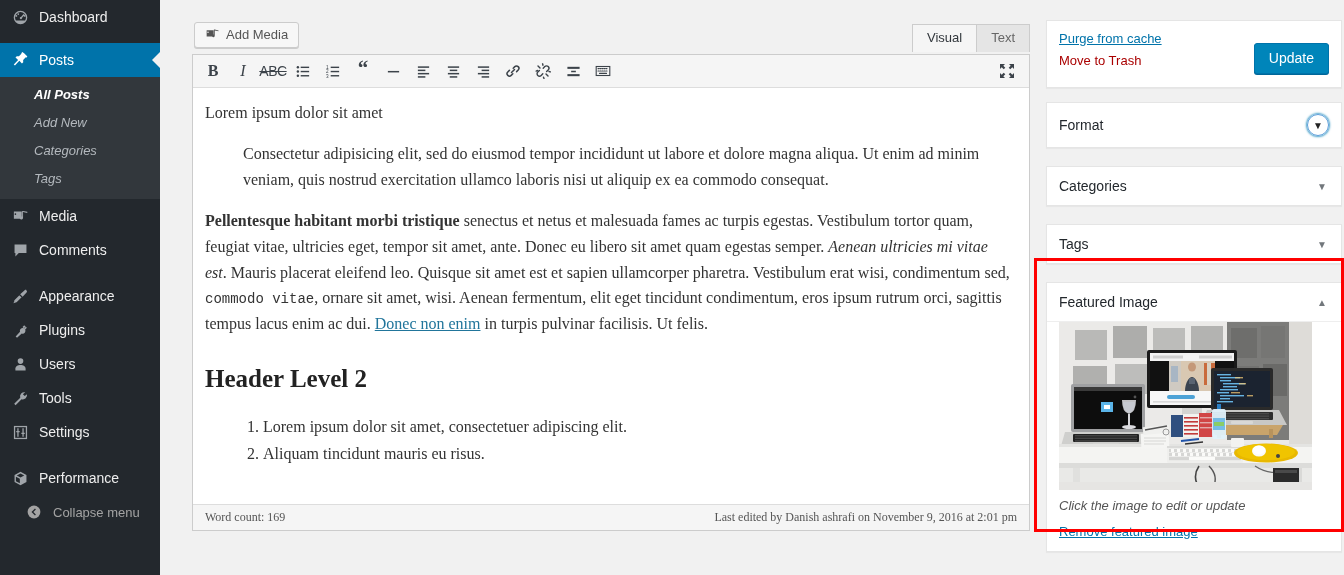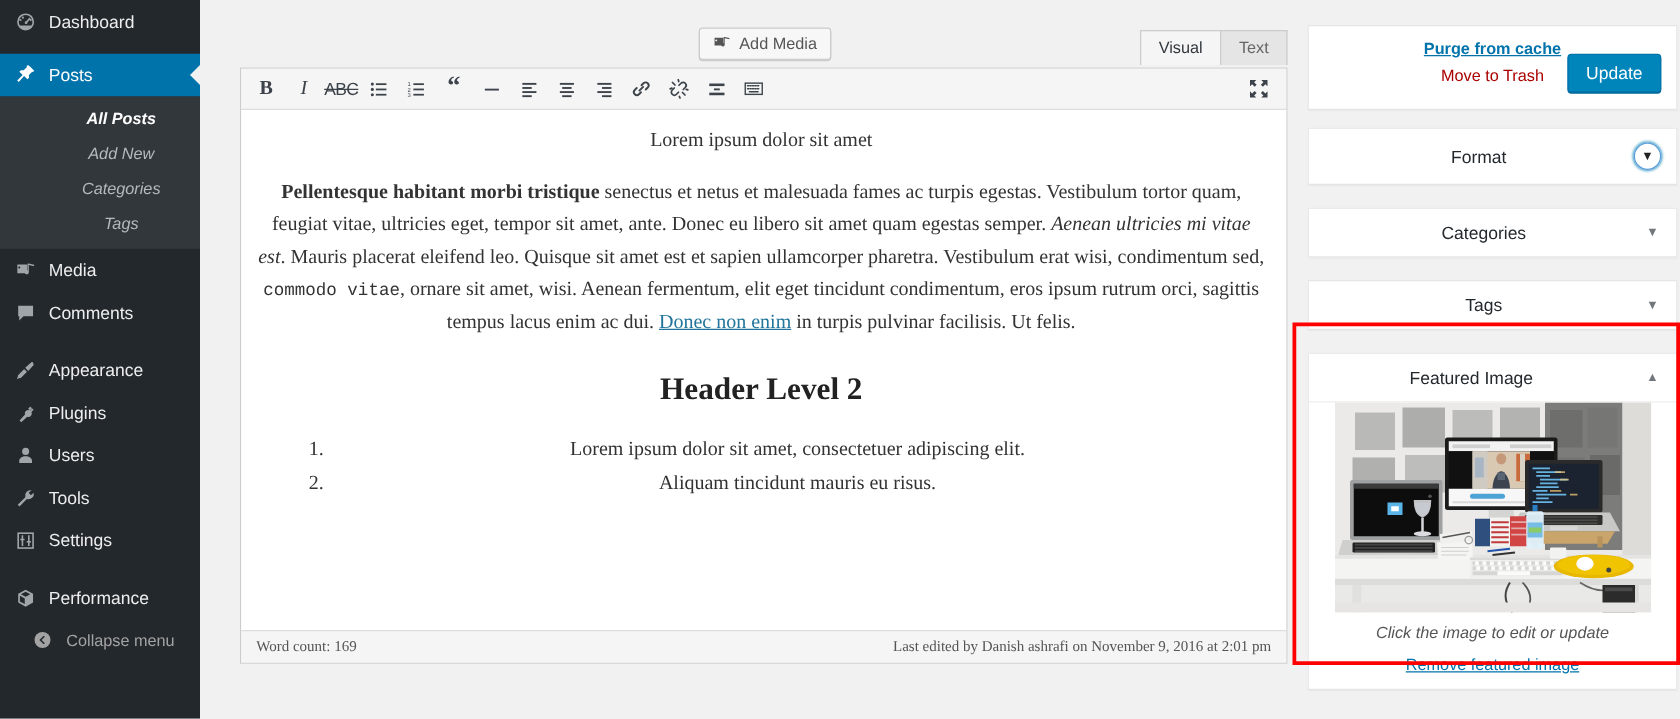--- a/index.html
+++ b/index.html
@@ -5,21 +5,21 @@
   * { box-sizing: border-box; }
   html, body { margin:0; padding:0; }
   body {
     width:1344px; height:575px;
     background:#f1f1f1;
     font-family:"Liberation Sans", sans-serif;
     font-size:13px;
     color:#444;
     overflow:hidden;
   }
-  .screen { position:relative; width:1344px; height:575px; display:flex;text-align:center; }
+  .screen { position:relative; width:1344px; height:575px; display:flex; }
 
   
   .adminmenu {
     width:160px; min-width:160px; height:575px;
     background:#23282d;
     color:#eee;
     position:relative;
     z-index:5;
   }
   .menu-top {
@@ -151,21 +151,21 @@
     box-shadow:0 0 2px 1px rgba(30,140,190,.8);
     display:flex; align-items:center; justify-content:center;
     color:#222; font-size:10px;
   }
   .submitbox {
     background:#fff; border:1px solid #e5e5e5;
     padding:10px 12px 12px; margin-bottom:14px;
     box-shadow:0 1px 1px rgba(0,0,0,.04);
     position:relative; min-height:68px;
   }
-  .purge-link { color:#0073aa; text-decoration:underline; font-size:13px; display:inline-block;font-weight:bold; }
+  .purge-link { color:#0073aa; text-decoration:underline; font-size:13px; display:inline-block; }
   .trash-link { color:#a00; text-decoration:none; font-size:13px; display:inline-block; margin-top:7px;}
   .btn-primary {
     position:absolute; right:12px; top:22px;
     background:#0085ba; border:1px solid #0073aa;
     border-radius:3px; color:#fff;
     padding:6px 14px 7px; font-size:14px; cursor:pointer;
     box-shadow:0 1px 0 #006799;
   }
 
   
@@ -411,20 +411,21 @@
             </span>
             <span class="tb-btn tb-right">
               <svg width="16" height="16" viewBox="0 0 16 16" fill="#3c434a">
                   <path d="M1 1h5L4.3 2.7l2 2-1.6 1.6-2-2L1 6V1zM15 1v5l-1.7-1.7-2 2L9.7 4.7l2-2L10 1h5zM1 15v-5l1.7 1.7 2-2 1.6 1.6-2 2L6 15H1zM15 15h-5l1.7-1.7-2-2 1.6-1.6 2 2L15 10v5z"></path>
                 </svg>
             </span>
           </div>
 
           <div class="editor-area">
             <p>Lorem ipsum dolor sit amet</p>
+            <blockquote>Consectetur adipisicing elit, sed do eiusmod tempor incididunt ut labore et dolore magna aliqua. Ut enim ad minim veniam, quis nostrud exercitation ullamco laboris nisi ut aliquip ex ea commodo consequat.</blockquote>
             <p>
               <strong>Pellentesque habitant morbi tristique</strong><span> senectus et netus et malesuada fames ac turpis egestas. Vestibulum tortor quam, feugiat vitae, ultricies eget, tempor sit amet, ante. Donec eu libero sit amet quam egestas semper. </span><em>Aenean ultricies mi vitae est</em><span>. Mauris placerat eleifend leo. Quisque sit amet est et sapien ullamcorper pharetra. Vestibulum erat wisi, condimentum sed, </span><code>commodo vitae</code><span>, ornare sit amet, wisi. Aenean fermentum, elit eget tincidunt condimentum, eros ipsum rutrum orci, sagittis tempus lacus enim ac dui. </span><a>Donec non enim</a><span> in turpis pulvinar facilisis. Ut felis.</span>
             </p>
             <h2>Header Level 2</h2>
             <ol>
               <li>Lorem ipsum dolor sit amet, consectetuer adipiscing elit.</li>
               <li>Aliquam tincidunt mauris eu risus.</li>
             </ol>
           </div>
 

